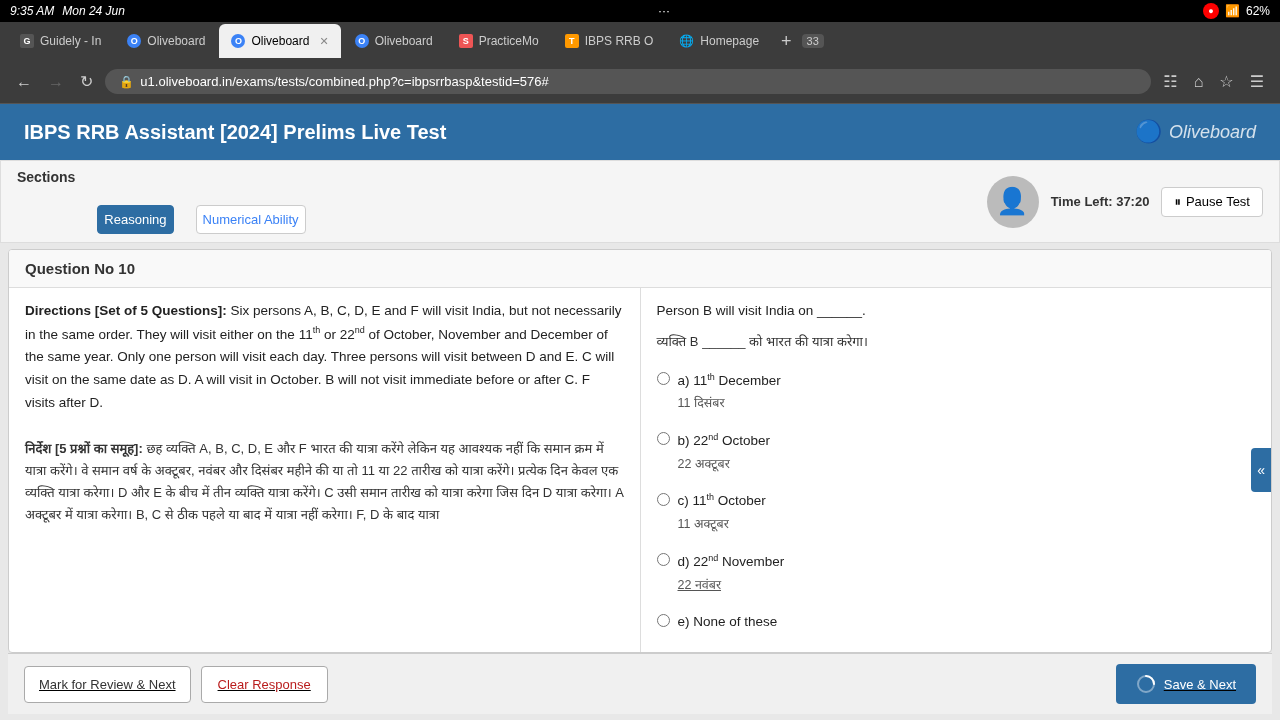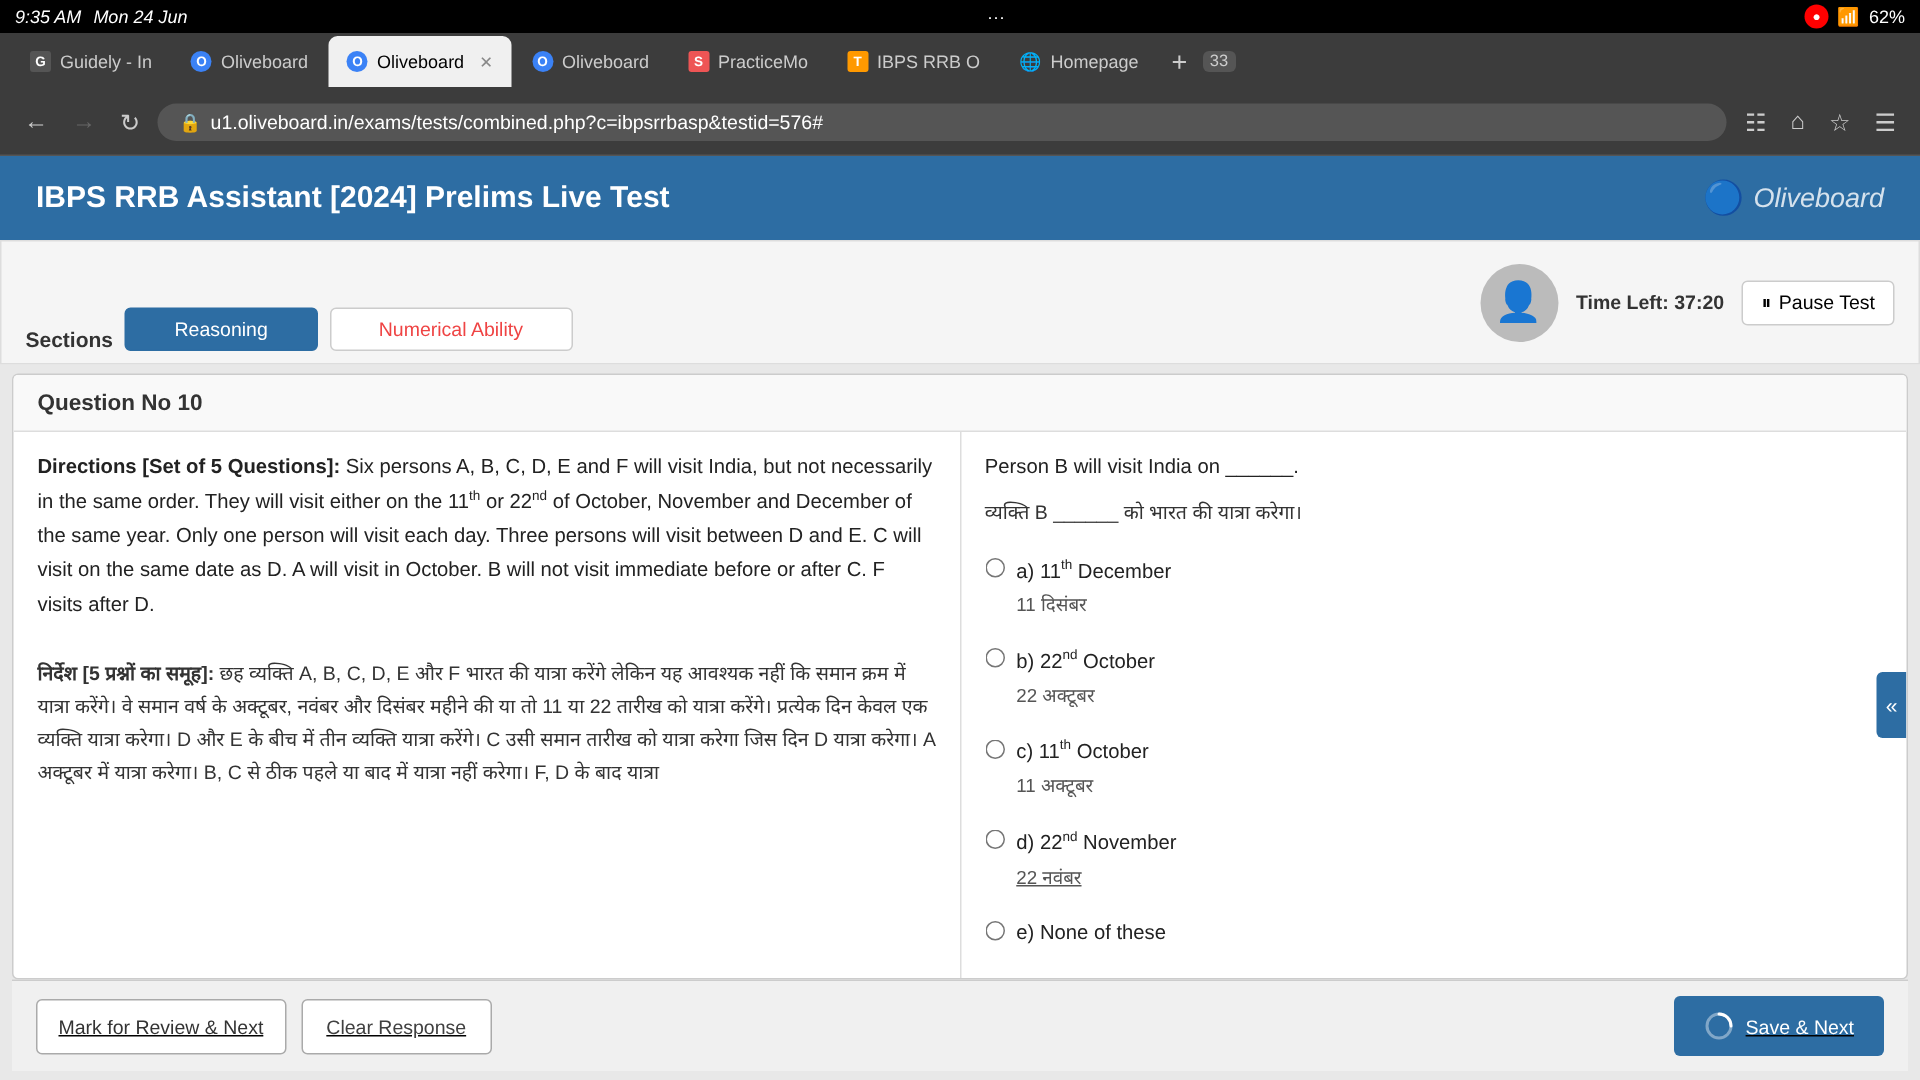--- a/index.html
+++ b/index.html
@@ -28,23 +28,23 @@
     .url-bar { flex: 1; background: #555; border-radius: 20px; padding: 5px 14px; color: #fff; font-size: 13px; display: flex; align-items: center; gap: 6px; }
     .url-lock { color: #aaa; font-size: 12px; }
     .ab-btn { background: none; border: none; color: #ccc; font-size: 16px; cursor: pointer; padding: 4px; }
 
     
     .page-content { background: #e8e8e8; height: calc(720px - 22px - 38px - 44px); display: flex; flex-direction: column; }
 
     
     .exam-header { background: #2d6da3; color: white; padding: 0 24px; height: 56px; display: flex; align-items: center; }
     .exam-title { font-size: 20px; font-weight: bold; }
-    .section-btn { padding: 6px 32px; border: 1px solid #ccc; border-radius: 4px; font-size: 13px; cursor: pointer; margin-top: 36px; }
+    .section-btn { padding: 6px 6px; border: 1px solid #ccc; border-radius: 4px; font-size: 13px; cursor: pointer; margin-top: 36px; }
     .section-btn.active { background: #2d6da3; color: white; border-color: #2d6da3; }
-    .section-btn.inactive { background: #fff; color: #ef4444; }
+    .section-btn.inactive { background: #fff; color: #3b82f6; }
     .pause-btn { background: #fff; border: 1px solid #ccc; border-radius: 4px; padding: 6px 12px; font-size: 13px; cursor: pointer; display: flex; align-items: center; gap: 5px; }
     .options { display: flex; flex-direction: column; gap: 6px; }
     .option { display: flex; align-items: flex-start; gap: 8px; font-size: 13.5px; }
     .option input[type="radio"] { margin-top: 3px; flex-shrink: 0; }
     sup { font-size: 9px; }
   </style>
 </head>
 <body>
 
 <div class="browser-chrome">
@@ -123,21 +123,21 @@
 
   <div class="exam-header">
     <span class="exam-title">IBPS RRB Assistant [2024] Prelims Live Test</span>
     <div style="margin-left:auto;display:flex;align-items:center;">
       <span style="font-size:22px;margin-right:6px;color:rgba(255,255,255,0.8);">🔵</span>
       <span style="font-size:18px;font-style:italic;color:rgba(255,255,255,0.8);">Oliveboard</span>
     </div>
   </div>
 
   <div style="background:#f5f5f5;border:1px solid #ddd;display:flex;align-items:center;justify-content:space-between;padding:8px 16px;">
-    <div style="display:flex;align-items:flex-end;gap:8px;">
+    <div style="display:flex;align-items:flex-start;gap:22px;">
       <span style="font-weight:bold;font-size:14px;color:#333;">Sections</span>
       <button class="section-btn active">Reasoning</button>
       <button class="section-btn inactive">Numerical Ability</button>
     </div>
     <div style="display:flex;align-items:center;gap:12px;">
       <div style="width:52px;height:52px;border-radius:50%;background:#bbb;display:flex;align-items:center;justify-content:center;font-size:26px;color:#666;">👤</div>
       <div>
         <div style="font-size:13px;font-weight:bold;color:#333;">Time Left: <span>37:20</span></div>
       </div>
       <button class="pause-btn">
@@ -217,21 +217,21 @@
         </div>
       </div>
 
       <div style="position:absolute;right:0;top:50%;transform:translateY(-50%);background:#2d6da3;color:white;padding:14px 6px;cursor:pointer;border-radius:4px 0 0 4px;font-size:14px;">«</div>
     </div>
   </div>
 
   <div style="background:#f0f0f0;border-top:1px solid #ccc;padding:10px 16px;display:flex;justify-content:space-between;align-items:center;margin:0 8px 6px 8px;text-decoration:underline;">
     <div style="display:flex;gap:10px;">
       <button style="background:#fff;border:1px solid #aaa;border-radius:4px;padding:10px 14px;font-size:13px;cursor:pointer;color:#333;">Mark for Review &amp; Next</button>
-      <button style="background:#fff;border:1px solid #aaa;border-radius:4px;padding:10px 16px;font-size:13px;cursor:pointer;color:#404040;">Clear Response</button>
+      <button style="background:#fff;border:1px solid #aaa;border-radius:4px;padding:10px 16px;font-size:13px;cursor:pointer;color:#b91c1c;">Clear Response</button>
     </div>
     <button style="background:#2d6da3;border:none;border-radius:4px;padding:10px 20px;font-size:13px;cursor:pointer;color:white;display:flex;align-items:center;gap:8px;">
       <svg width="20" height="20" viewBox="0 0 20 20">
         <circle cx="10" cy="10" r="8" fill="none" stroke="rgba(255,255,255,0.4)" stroke-width="2"></circle>
         <path d="M10 2 A8 8 0 0 1 18 10" fill="none" stroke="white" stroke-width="2" stroke-linecap="round"></path>
       </svg>
       <span>Save &amp; Next</span>
     </button>
   </div>
 </div>

